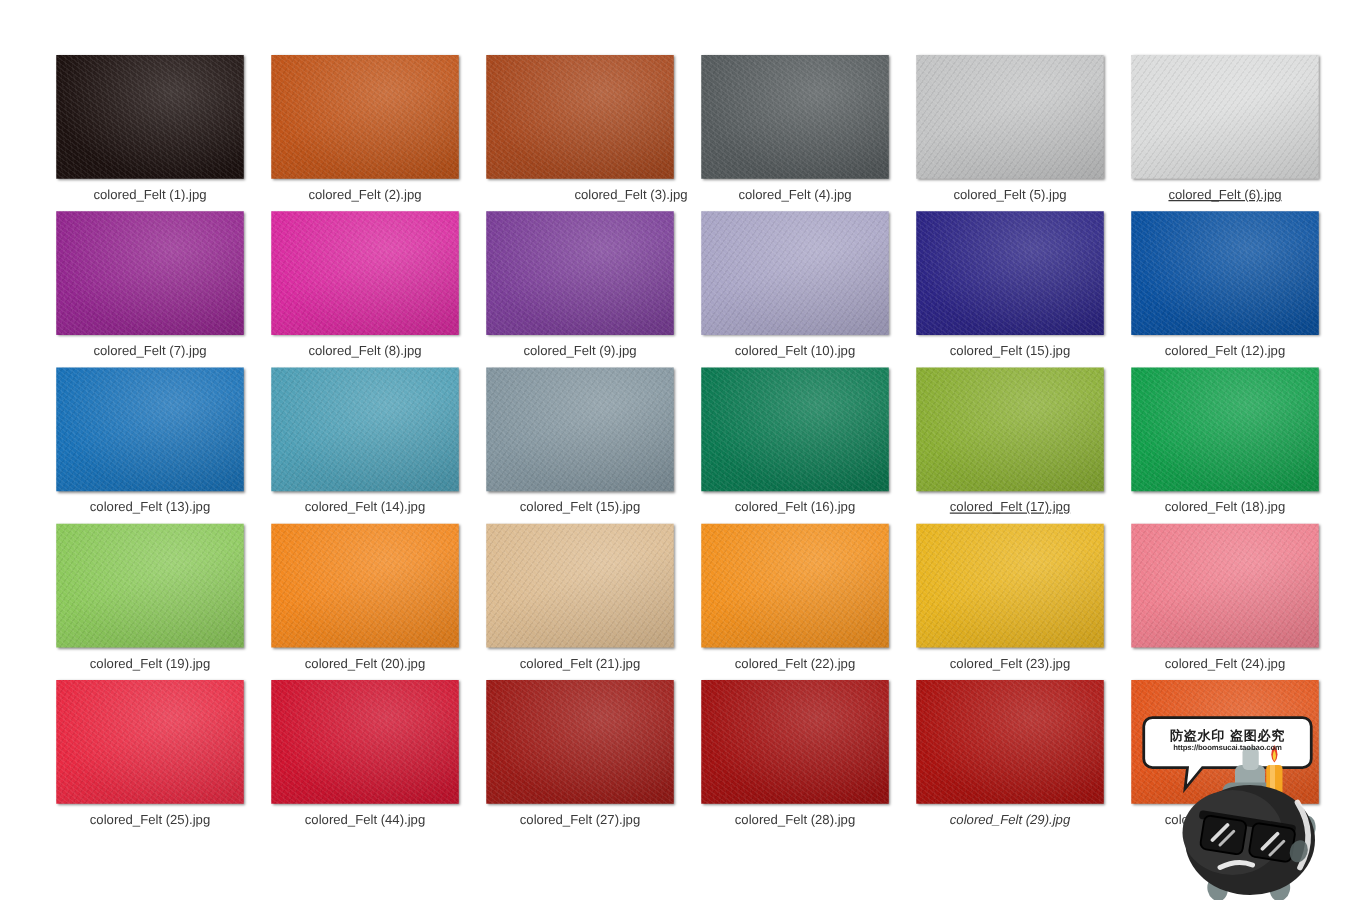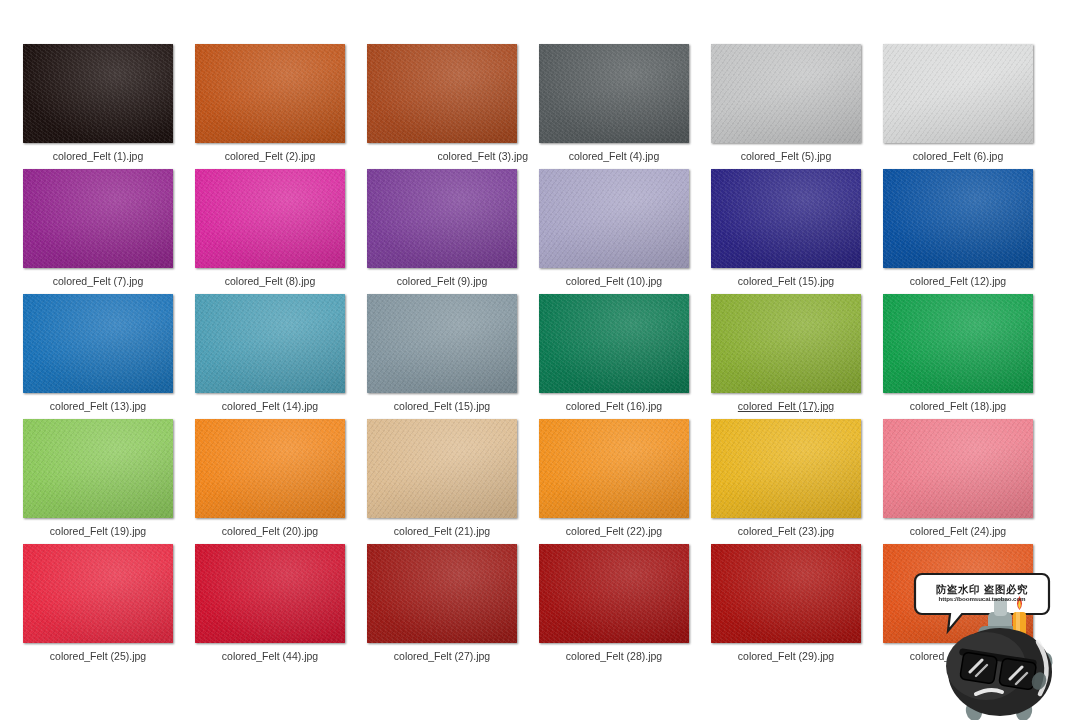--- a/index.html
+++ b/index.html
@@ -23,21 +23,21 @@
   }
 
   .grid {
     position: absolute;
     left: 0;
     top: 0;
     width: 1080px;
     display: grid;
     grid-template-columns: repeat(6, 172px);
     grid-auto-rows: 125px;
-    padding: 44px 18px 0 12px;
+    padding: 44px 18px 0 34px;
     box-sizing: border-box;
     row-gap: 0;
     column-gap: 0;
   }
 
   .cell {
     position: relative;
     width: 172px;
     height: 125px;
   }
@@ -161,21 +161,21 @@
       <div class="cell">
         <div class="thumb-wrap">
           <div class="thumb" style="background-color: rgb(195, 196, 197);"></div>
         </div>
         <div class="caption" style="color: rgb(58, 58, 58);">colored_Felt (5).jpg</div>
       </div>
       <div class="cell">
         <div class="thumb-wrap">
           <div class="thumb" style="background-color: rgb(219, 220, 220);"></div>
         </div>
-        <div class="caption" style="color: rgb(58, 58, 58);">colored_Felt (6).jpg</div>
+        <div class="caption" style="color: rgb(58, 58, 58); text-decoration: underline;">colored_Felt (6).jpg</div>
       </div>
       <div class="cell">
         <div class="thumb-wrap">
           <div class="thumb" style="background-color: rgb(147, 39, 143);"></div>
         </div>
         <div class="caption" style="color: rgb(58, 58, 58);">colored_Felt (7).jpg</div>
       </div>
       <div class="cell">
         <div class="thumb-wrap">
           <div class="thumb" style="background-color: rgb(217, 43, 160);"></div>
@@ -299,21 +299,21 @@
       <div class="cell">
         <div class="thumb-wrap">
           <div class="thumb" style="background-color: rgb(162, 18, 18);"></div>
         </div>
         <div class="caption" style="color: rgb(58, 58, 58);">colored_Felt (28).jpg</div>
       </div>
       <div class="cell">
         <div class="thumb-wrap">
           <div class="thumb" style="background-color: rgb(171, 19, 16);"></div>
         </div>
-        <div class="caption" style="color: rgb(58, 58, 58);">colored_Felt (29).jpg</div>
+        <div class="caption" style="color: rgb(58, 58, 58); font-style: italic;">colored_Felt (29).jpg</div>
       </div>
       <div class="cell">
         <div class="thumb-wrap">
           <div class="thumb" style="background-color: rgb(226, 86, 29);"></div>
         </div>
         <div class="caption" style="color: rgb(58, 58, 58);">colored_Felt (30).jpg</div>
       </div>
     </div>
 
   <div id="watermark">

